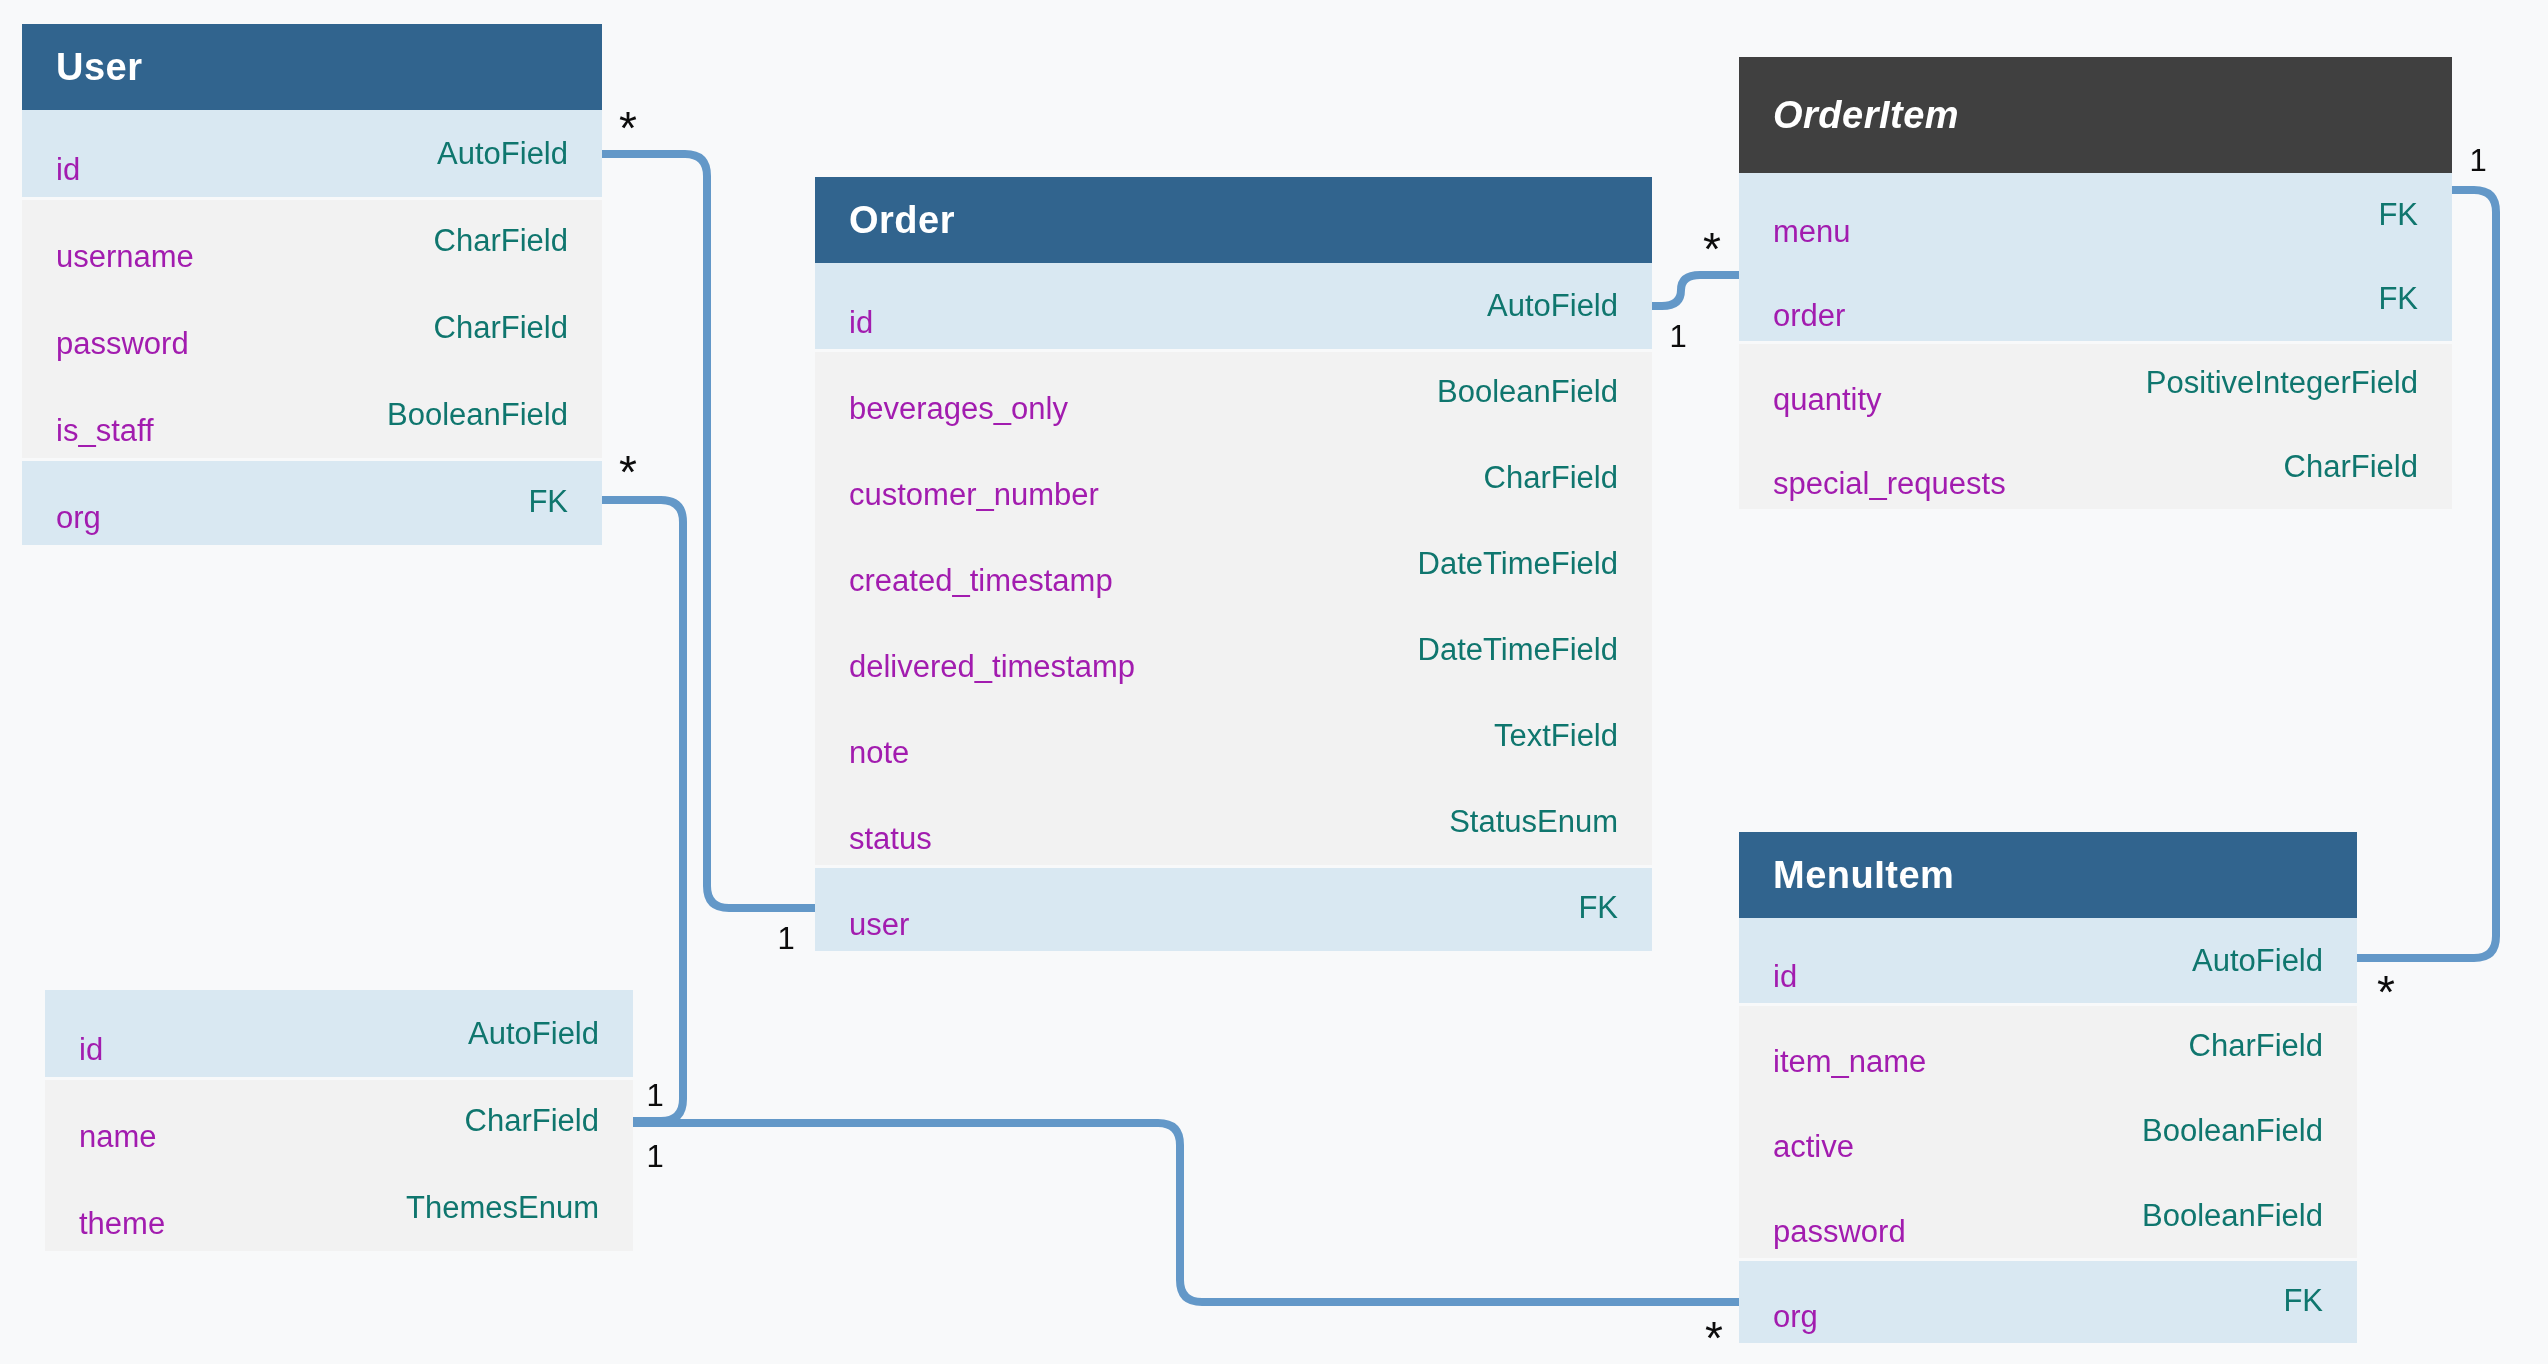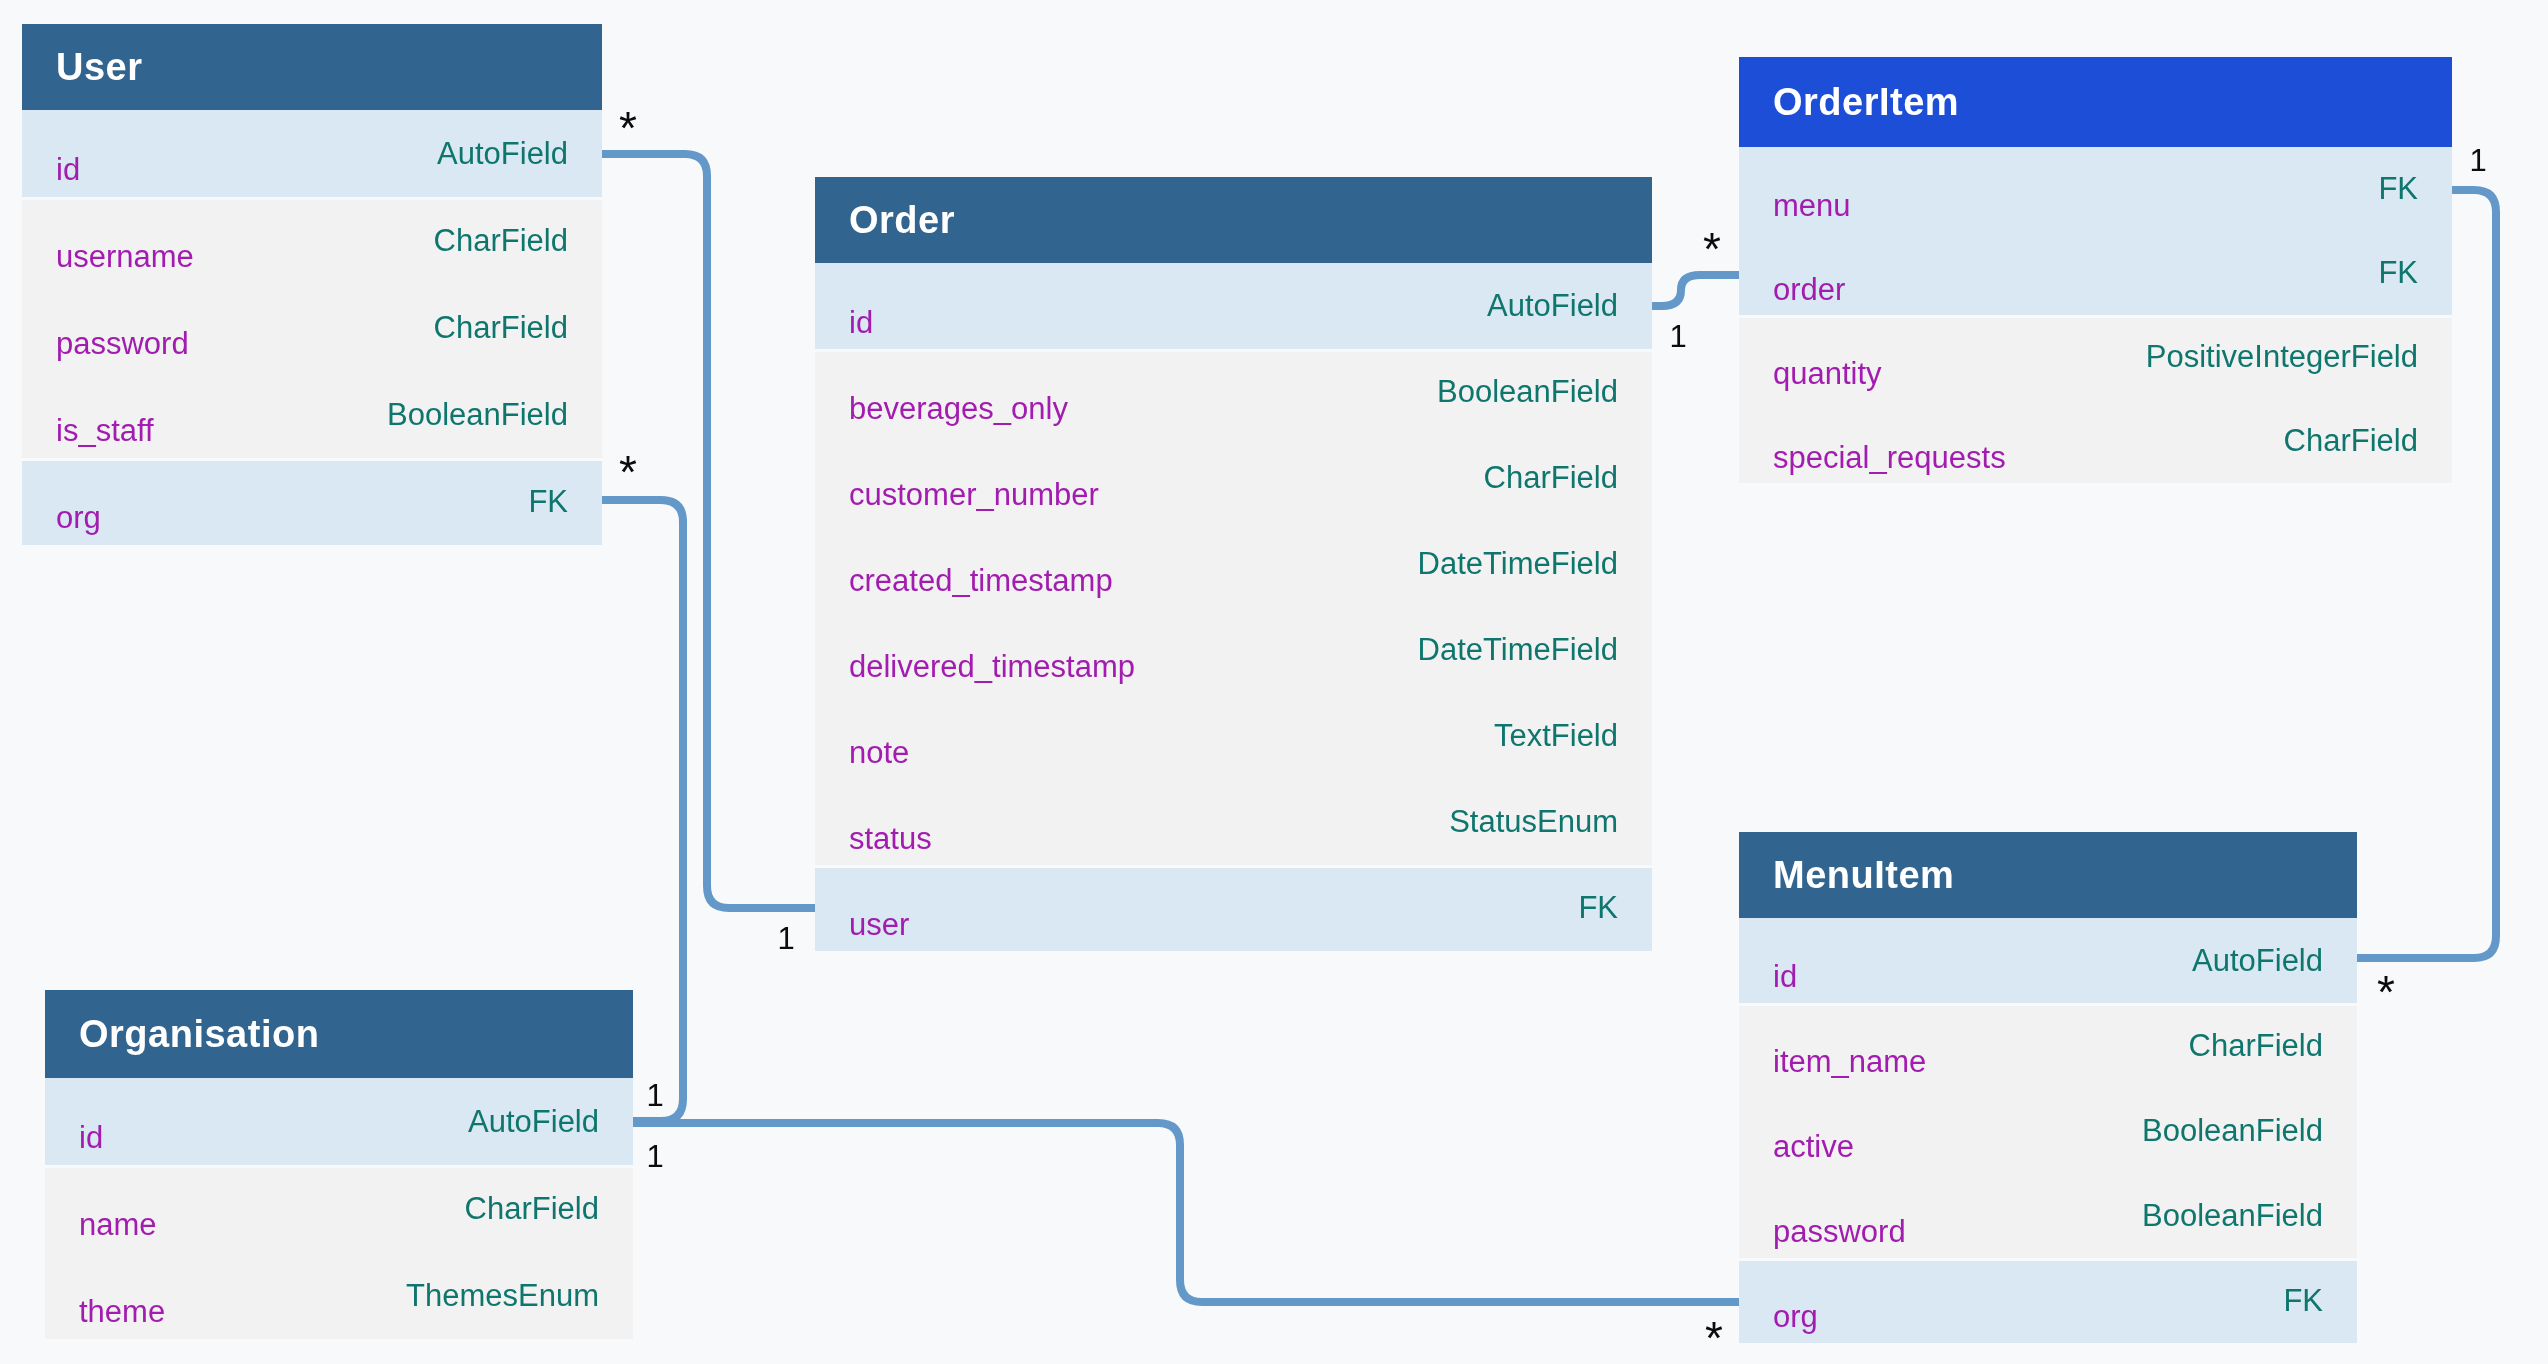--- a/index.html
+++ b/index.html
@@ -104,21 +104,21 @@
       <div class="field-row" style="height: 86px; background: rgb(242, 242, 242);">
         <span class="field-name">status</span>
         <span class="field-type">StatusEnum</span>
       </div>
       <div class="field-row block-start" style="height: 86px; background: rgb(217, 232, 242);">
         <span class="field-name">user</span>
         <span class="field-type">FK</span>
       </div>
     </div>
     <div class="entity" style="left: 1739px; top: 57px; width: 713px;">
-      <div class="entity-header" style="height: 90px; background: #1d4ed8;">
+      <div class="entity-header" style="height: 116px; background: #404040; font-style: italic;">
         <span>OrderItem</span>
       </div>
       <div class="field-row" style="height: 84px; background: rgb(217, 232, 242);">
         <span class="field-name">menu</span>
         <span class="field-type">FK</span>
       </div>
       <div class="field-row" style="height: 84px; background: rgb(217, 232, 242);">
         <span class="field-name">order</span>
         <span class="field-type">FK</span>
       </div>
@@ -150,23 +150,20 @@
       <div class="field-row" style="height: 85px; background: rgb(242, 242, 242);">
         <span class="field-name">password</span>
         <span class="field-type">BooleanField</span>
       </div>
       <div class="field-row block-start" style="height: 85px; background: rgb(217, 232, 242);">
         <span class="field-name">org</span>
         <span class="field-type">FK</span>
       </div>
     </div>
     <div class="entity" style="left: 45px; top: 990px; width: 588px;">
-      <div class="entity-header" style="height: 88px; background: rgb(49, 100, 142);">
-        <span>Organisation</span>
-      </div>
       <div class="field-row" style="height: 87px; background: rgb(217, 232, 242);">
         <span class="field-name">id</span>
         <span class="field-type">AutoField</span>
       </div>
       <div class="field-row block-start" style="height: 87px; background: rgb(242, 242, 242);">
         <span class="field-name">name</span>
         <span class="field-type">CharField</span>
       </div>
       <div class="field-row" style="height: 87px; background: rgb(242, 242, 242);">
         <span class="field-name">theme</span>

